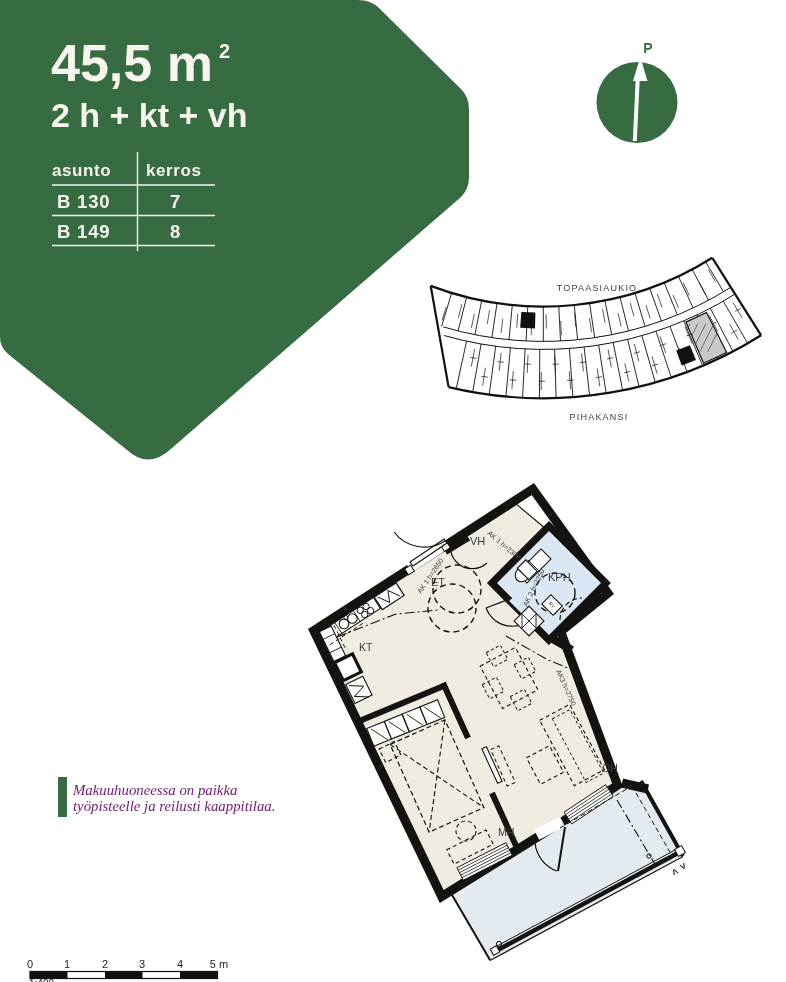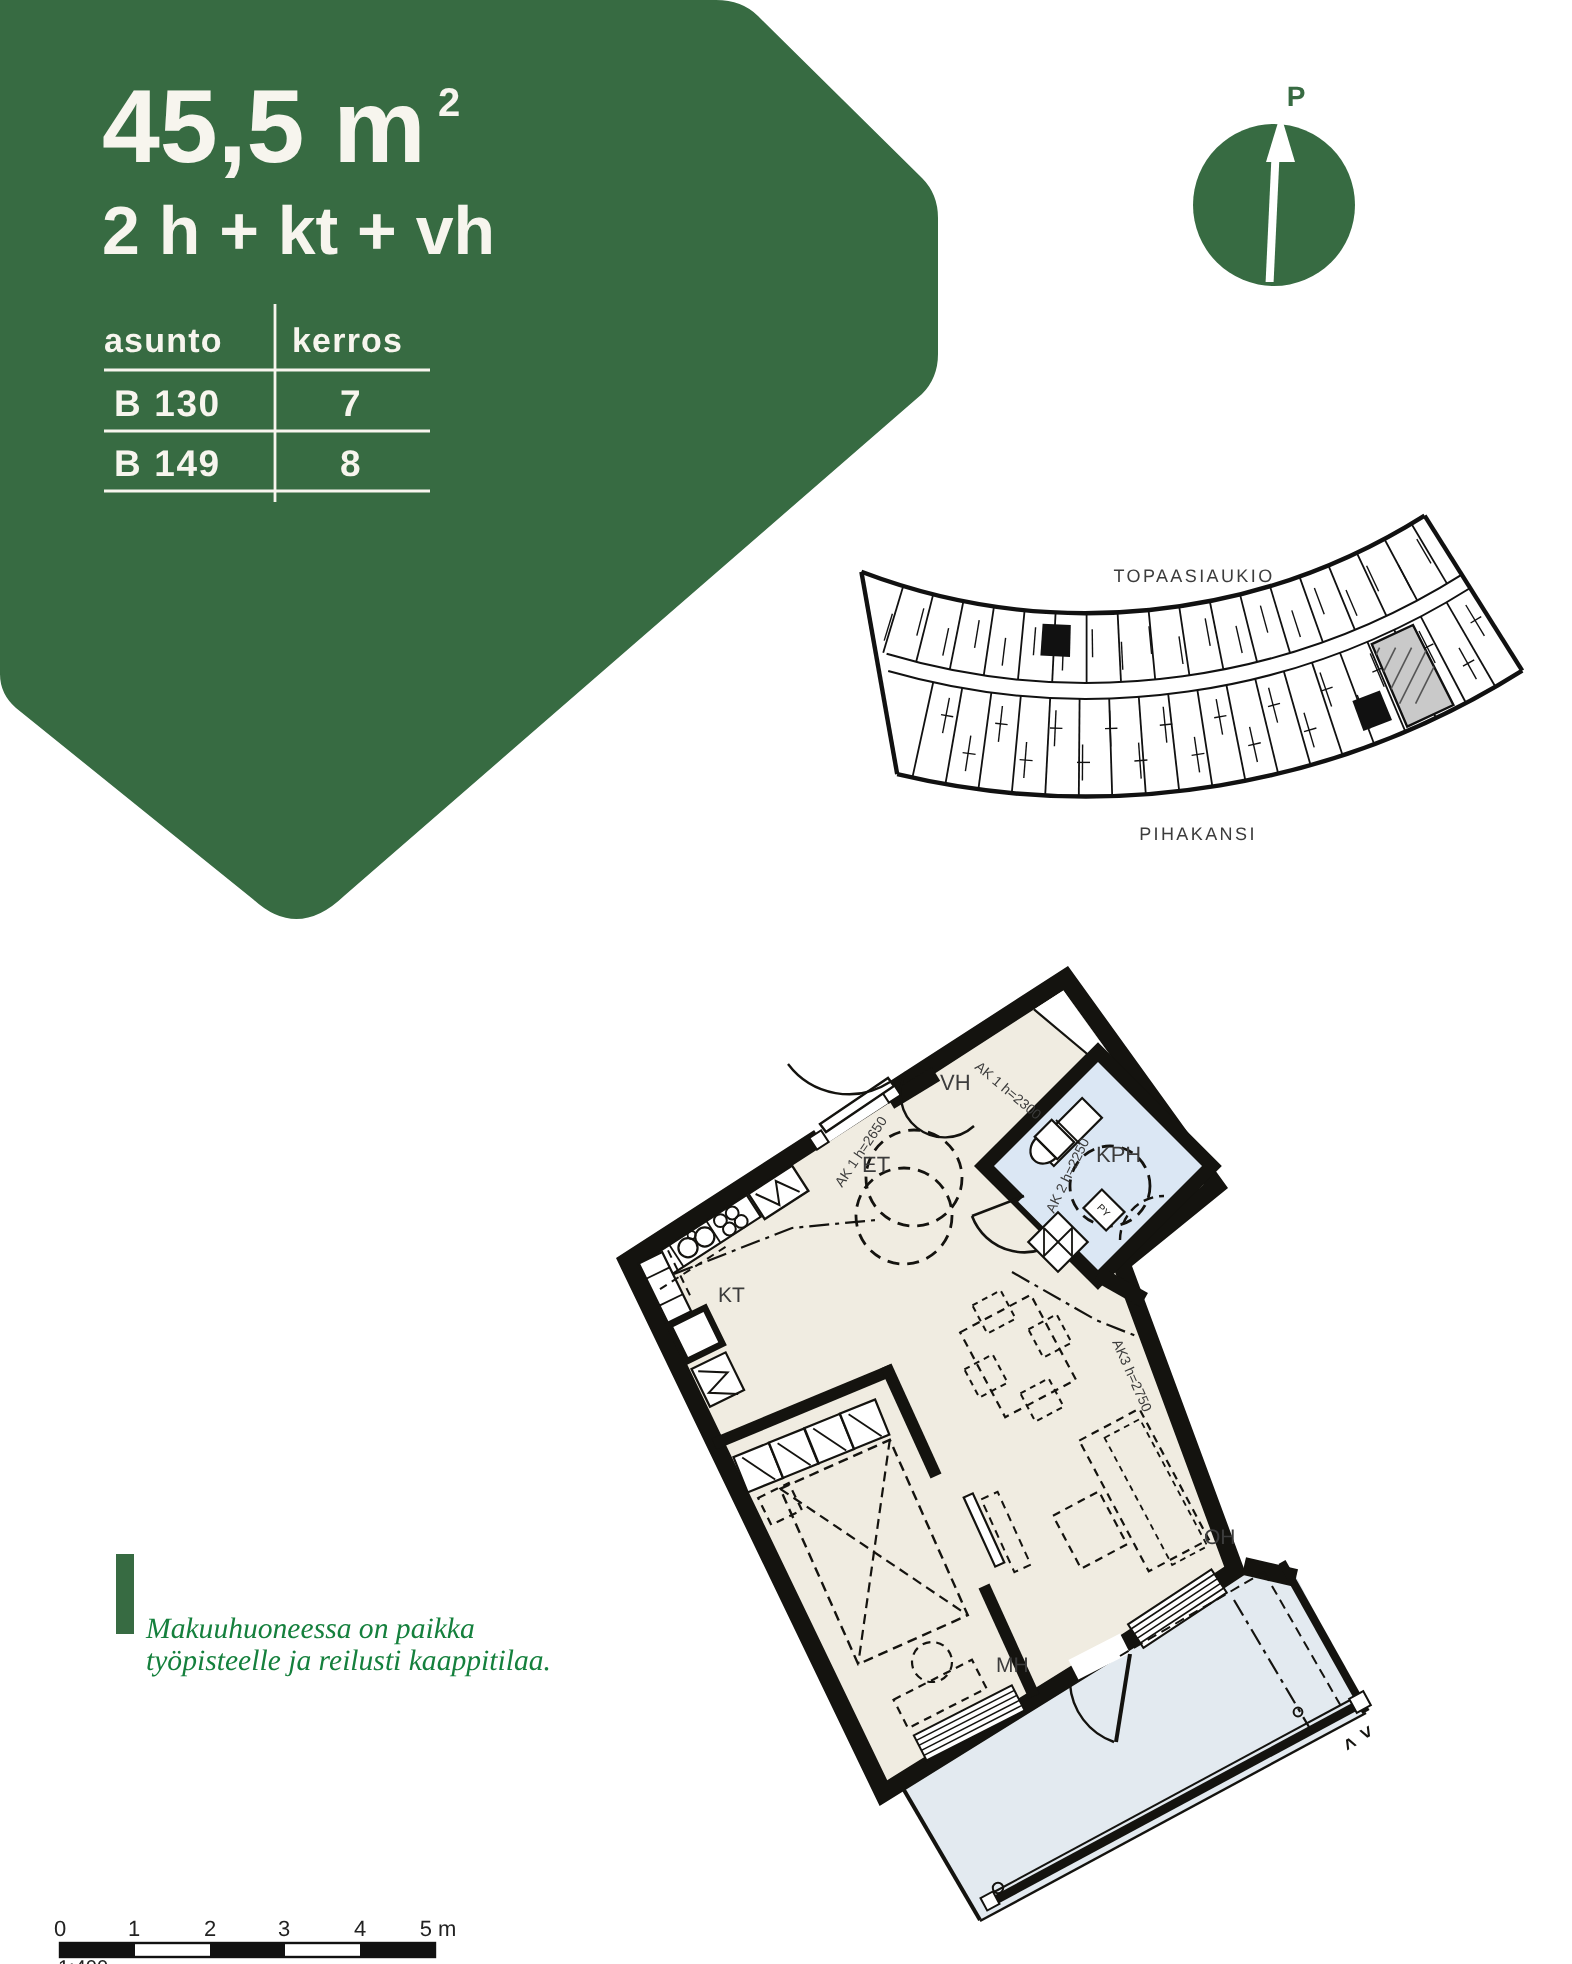--- a/index.html
+++ b/index.html
@@ -1,16 +1,16 @@
 <!DOCTYPE html>
 <html><head><meta charset="utf-8">
 <style>
 html,body{margin:0;padding:0;background:#ffffff;width:786px;height:982px;overflow:hidden}
 body{font-family:"Liberation Sans",sans-serif;position:relative}
-.quote{position:absolute;left:73px;top:807px;width:280px;font-family:"Liberation Serif",serif;font-style:italic;font-size:14.8px;line-height:1.1;color:#15803d}
+.quote{position:absolute;left:73px;top:782px;width:280px;font-family:"Liberation Serif",serif;font-style:italic;font-size:14.8px;line-height:1.1;color:#701a75}
 .gbar{position:absolute;left:58px;top:777px;width:9px;height:40px;background:#376b42}
 </style></head>
 <body>
 
 <svg width="786" height="982" viewBox="0 0 786 982">
 
 <path d="M 0,0 L 358,0 Q 371,0 379,8 L 461,89 Q 469,97 469,109 L 469,177 Q 469,189 461,197 L 172,448 Q 149,470 127,450 L 8,354 Q 0,347 0,337 Z" fill="#376b42"></path>
 
 <text x="51" y="81" font-size="52" font-weight="bold" fill="#f7f5ee">45,5 m</text>
 <text x="219" y="58" font-size="20" font-weight="bold" fill="#f7f5ee">2</text>

